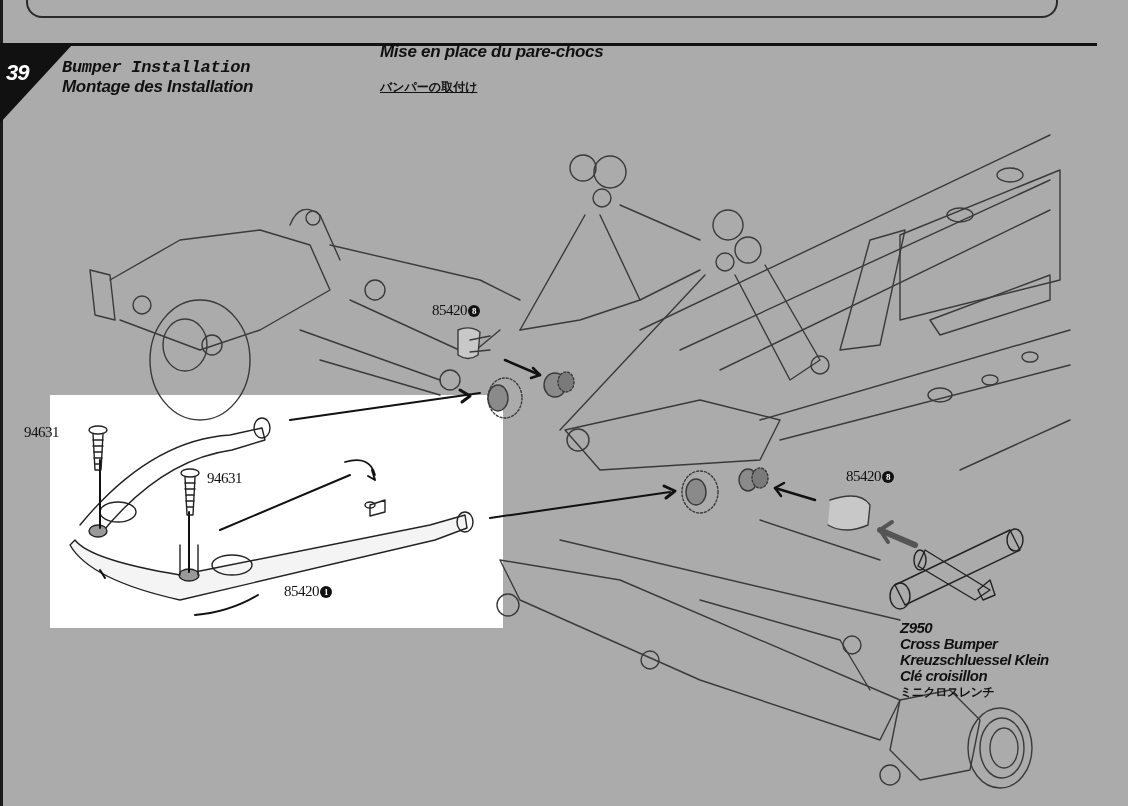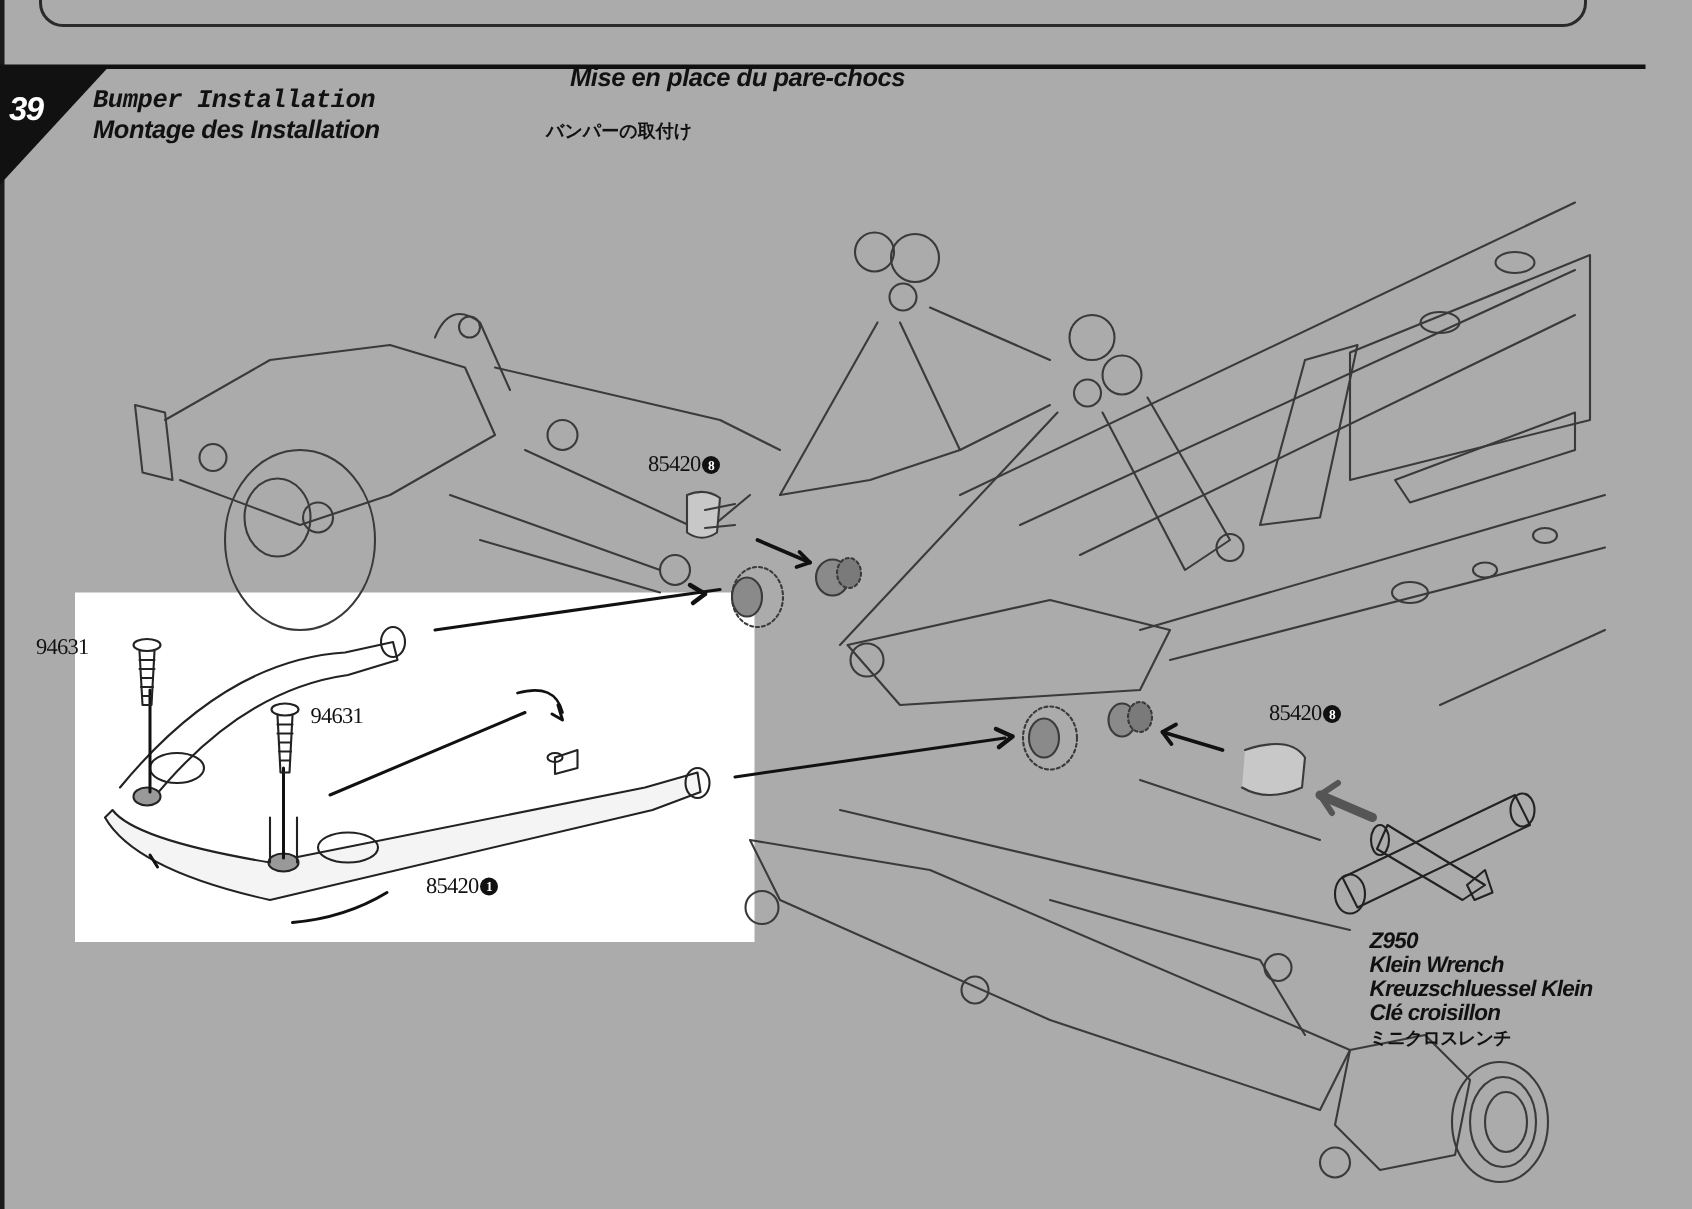--- a/index.html
+++ b/index.html
@@ -24,37 +24,37 @@
       font-family: "Liberation Sans", sans-serif;
     }
     .title {
       position: absolute; font-size: 17px; font-weight: bold; font-style: italic;
       color: #111; line-height: 19px; letter-spacing: -0.3px;
     }
     .title-jp { position: absolute; font-size: 12px; font-weight: bold; color: #111; }
     .t-en { left: 62px; top: 58px; font-family: Liberation Mono, monospace; }
     .t-de { left: 62px; top: 77px; }
     .t-fr { left: 380px; top: 42px; }
-    .t-jp { left: 364px; top: 79px; }
+    .t-jp { left: 380px; top: 79px; text-decoration: underline; }
 
     .drawing { position: absolute; left: 0; top: 0; width: 1128px; height: 806px; }
     .highlight-box { position: absolute; left: 50px; top: 395px; width: 453px; height: 233px; background: #ffffff; }
 
     .part-label {
       position: absolute; font-size: 15px; color: #111; letter-spacing: -0.5px;
       font-family: Liberation Serif, serif;
     }
     .circ {
       display: inline-block; width: 12px; height: 12px; border-radius: 50%;
       background: #111; color: #fff; font-size: 9px; line-height: 12px;
       text-align: center; font-weight: bold; vertical-align: 1px; margin-left: 1px;
     }
     .tool-label { position: absolute; left: 900px; top: 620px; color: #111; }
     .tool-label .line {
-      font-size: 15px; font-weight: bold; font-style: italic; line-height: 16px; letter-spacing: -0.5px; margin-left: 13px;
+      font-size: 15px; font-weight: bold; font-style: italic; line-height: 16px; letter-spacing: -0.5px;
     }
     .tool-label .jp { font-size: 12px; font-weight: bold; font-style: normal; line-height: 16px; }
   </style>
 </head>
 <body>
 
 <div class="left-rule"></div>
 <div class="prev-box"></div>
 <div class="header-rule"></div>
 
@@ -215,17 +215,17 @@
 </div>
 <div class="part-label" style="left:432px; top:302px;">
   <span>85420</span><span class="circ">8</span>
 </div>
 <div class="part-label" style="left:846px; top:468px;">
   <span>85420</span><span class="circ">8</span>
 </div>
 
 <div class="tool-label">
   <div class="line">Z950</div>
-  <div class="line">Klein Wrench</div>
+  <div class="line">Cross Bumper</div>
   <div class="line">Kreuzschluessel Klein</div>
   <div class="line">Clé croisillon</div>
   <div class="line jp">ミニクロスレンチ</div>
 </div>
 
 </body></html>

